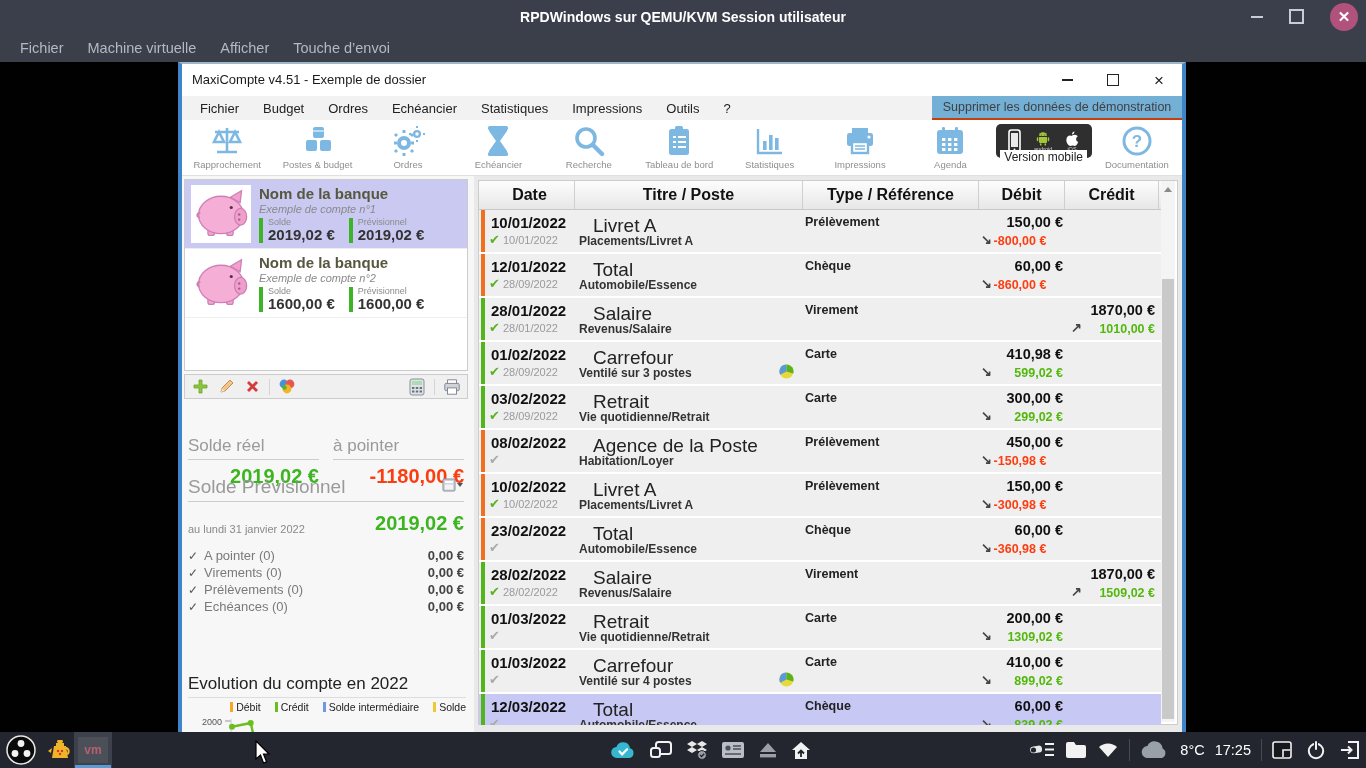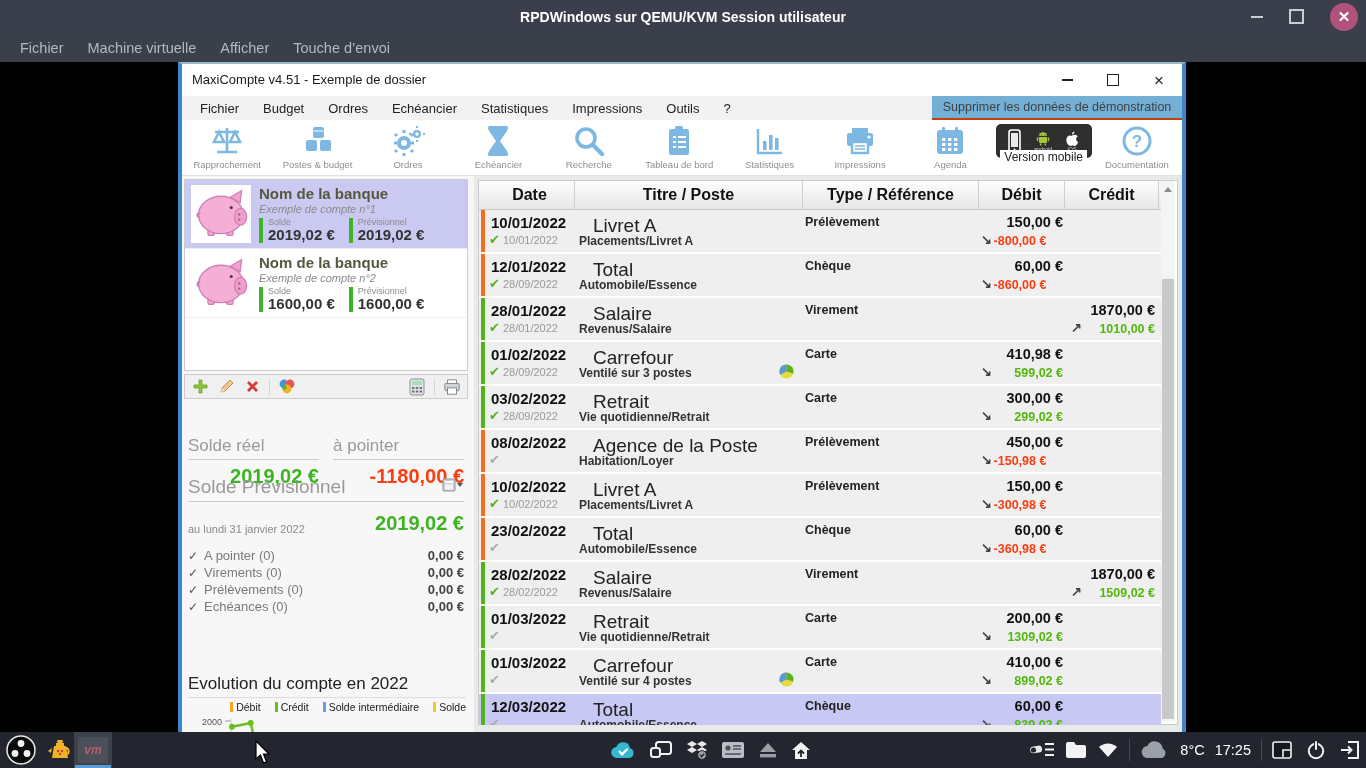--- a/index.html
+++ b/index.html
@@ -127,21 +127,21 @@
   .tbl-scroll{position:absolute;right:2px;top:0;width:14px;height:541px;background:#f4f4f4;}
   .ts-up{position:absolute;top:0;left:0;width:14px;height:16px;display:flex;align-items:center;justify-content:center;}
   .ts-up:before{content:"";border-left:4px solid transparent;border-right:4px solid transparent;
     border-bottom:5px solid #8a8a8a;}
   .ts-thumb{position:absolute;left:1px;top:98px;width:12px;height:440px;background:#c9c9c9;}
   
   .taskbar{position:absolute;left:0;top:732px;width:1366px;height:36px;background:#23262e;
     display:flex;align-items:center;}
   .tk-left{display:flex;align-items:center;gap:10px;padding-left:6px;}
   .tk-task{position:relative;width:38px;height:36px;background:#3d414b;display:flex;
-    align-items:center;justify-content:center;font-style:italic;}
+    align-items:center;justify-content:center;}
   .tk-task .vm-tile{width:30px;height:26px;background:#4b4f58;display:flex;align-items:center;
     justify-content:center;color:#b85f6f;font-weight:bold;font-size:12px;}
   .tk-task .underline{position:absolute;left:1px;bottom:0;width:36px;height:3px;background:#5b9bd5;}
   .tk-tray{position:absolute;left:610px;display:flex;align-items:center;gap:13px;}
   .tk-right{position:absolute;right:6px;display:flex;align-items:center;gap:10px;color:#fff;}
   .tk-sep{width:1px;height:22px;background:#454a54;}
   .tk-temp,.tk-time{font-size:14.5px;color:#fff;}
   .tray-ic{display:flex;align-items:center;justify-content:center;}
   
   .cursor{position:absolute;left:254px;top:740px;z-index:99;}

